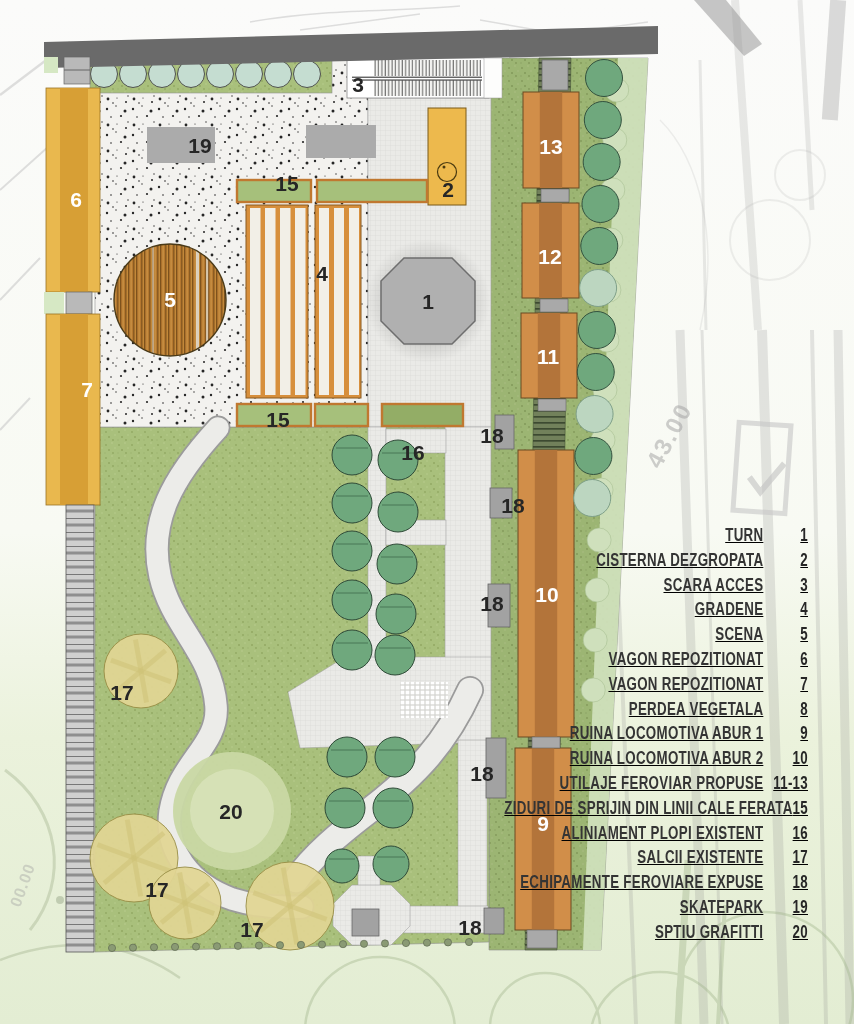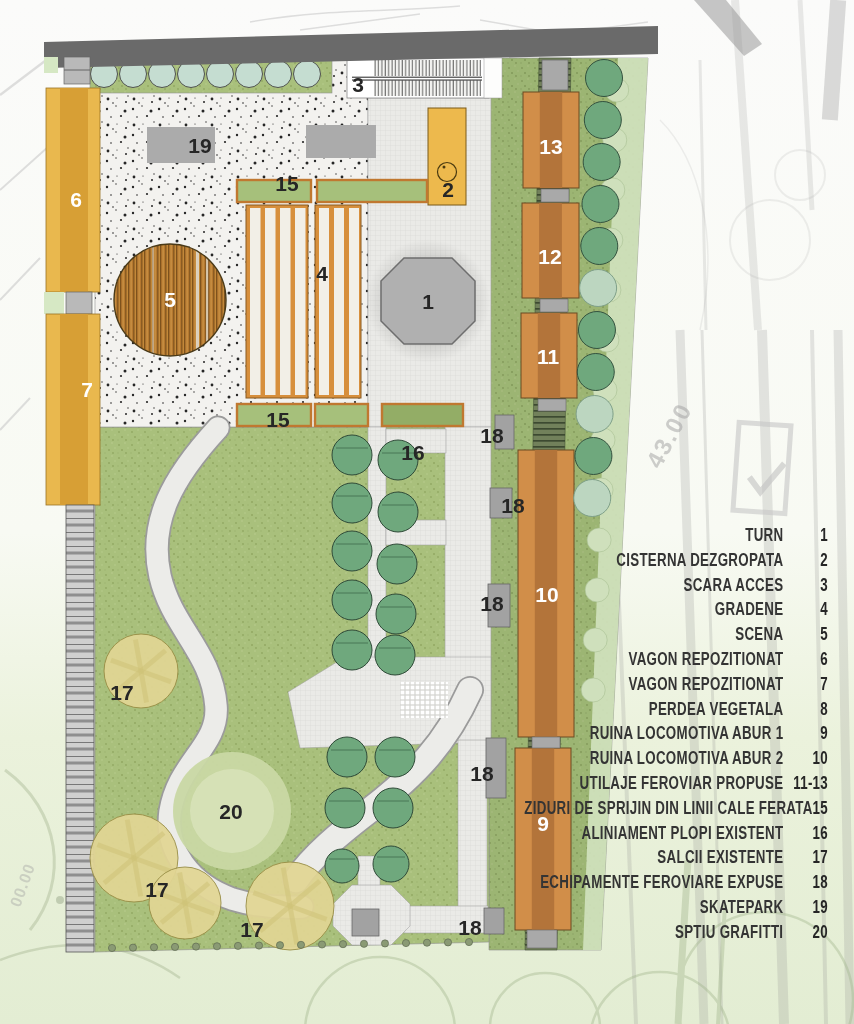--- a/index.html
+++ b/index.html
@@ -1,21 +1,21 @@
 <!DOCTYPE html>
 <html><head>
 <meta charset="utf-8">
 <style>
   html,body{margin:0;padding:0;background:#ffffff;}
   #canvas{position:relative;width:854px;height:1024px;overflow:hidden;
     background:linear-gradient(180deg,#fbfbfa 0%,#f8faf3 52%,#ebf2dc 72%,#e3edd3 100%);
     font-family:"Liberation Sans",sans-serif;}
   #plan{position:absolute;left:0;top:0;}
   
-  #legend{position:absolute;top:523px;right:26px;width:420px;}
+  #legend{position:absolute;top:523px;right:46px;width:420px;text-decoration:underline;}
   .lrow{display:flex;justify-content:flex-end;align-items:baseline;height:24.8px;line-height:24.8px;
     transform:scaleX(.72);transform-origin:100% 50%;white-space:nowrap;
     font-weight:bold;font-size:18.5px;color:#343434;letter-spacing:.4px;}
   .lnum{width:62px;text-align:right;color:#262626;}
   
   .f-spk{fill:url(#pSpeckle);} .f-lawn{fill:url(#pLawn);} .f-lawn2{fill:url(#pLawn2);}
   .f-grid{fill:url(#pGrid);stroke:#9a9a9a;stroke-width:.5;}
   .edge{stroke:#8f8f8f;stroke-width:.6;}
   .pl{font-family:"Liberation Sans",sans-serif;font-weight:bold;font-size:21px;text-anchor:middle;}
   .pl-dark{fill:#262626;} .pl-light{fill:#ffffff;}

